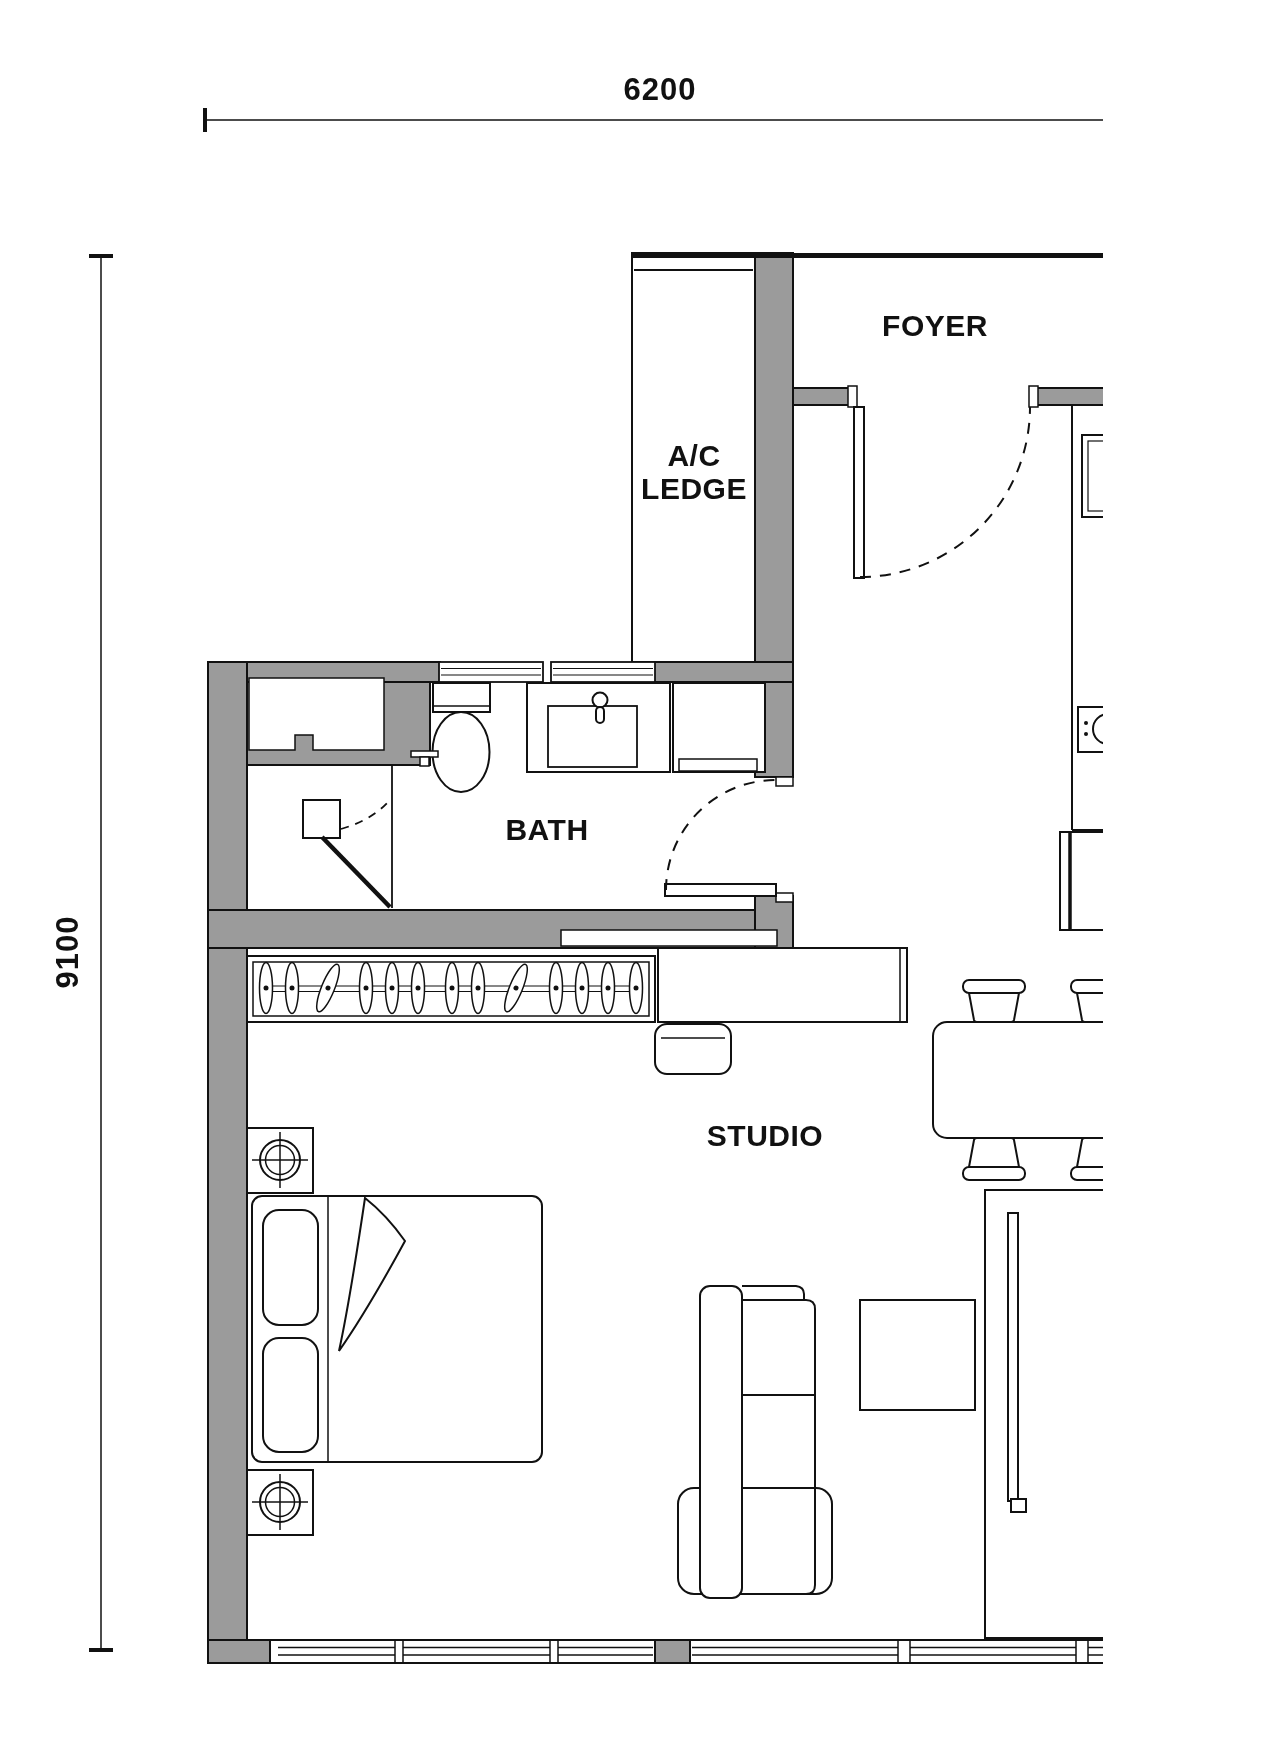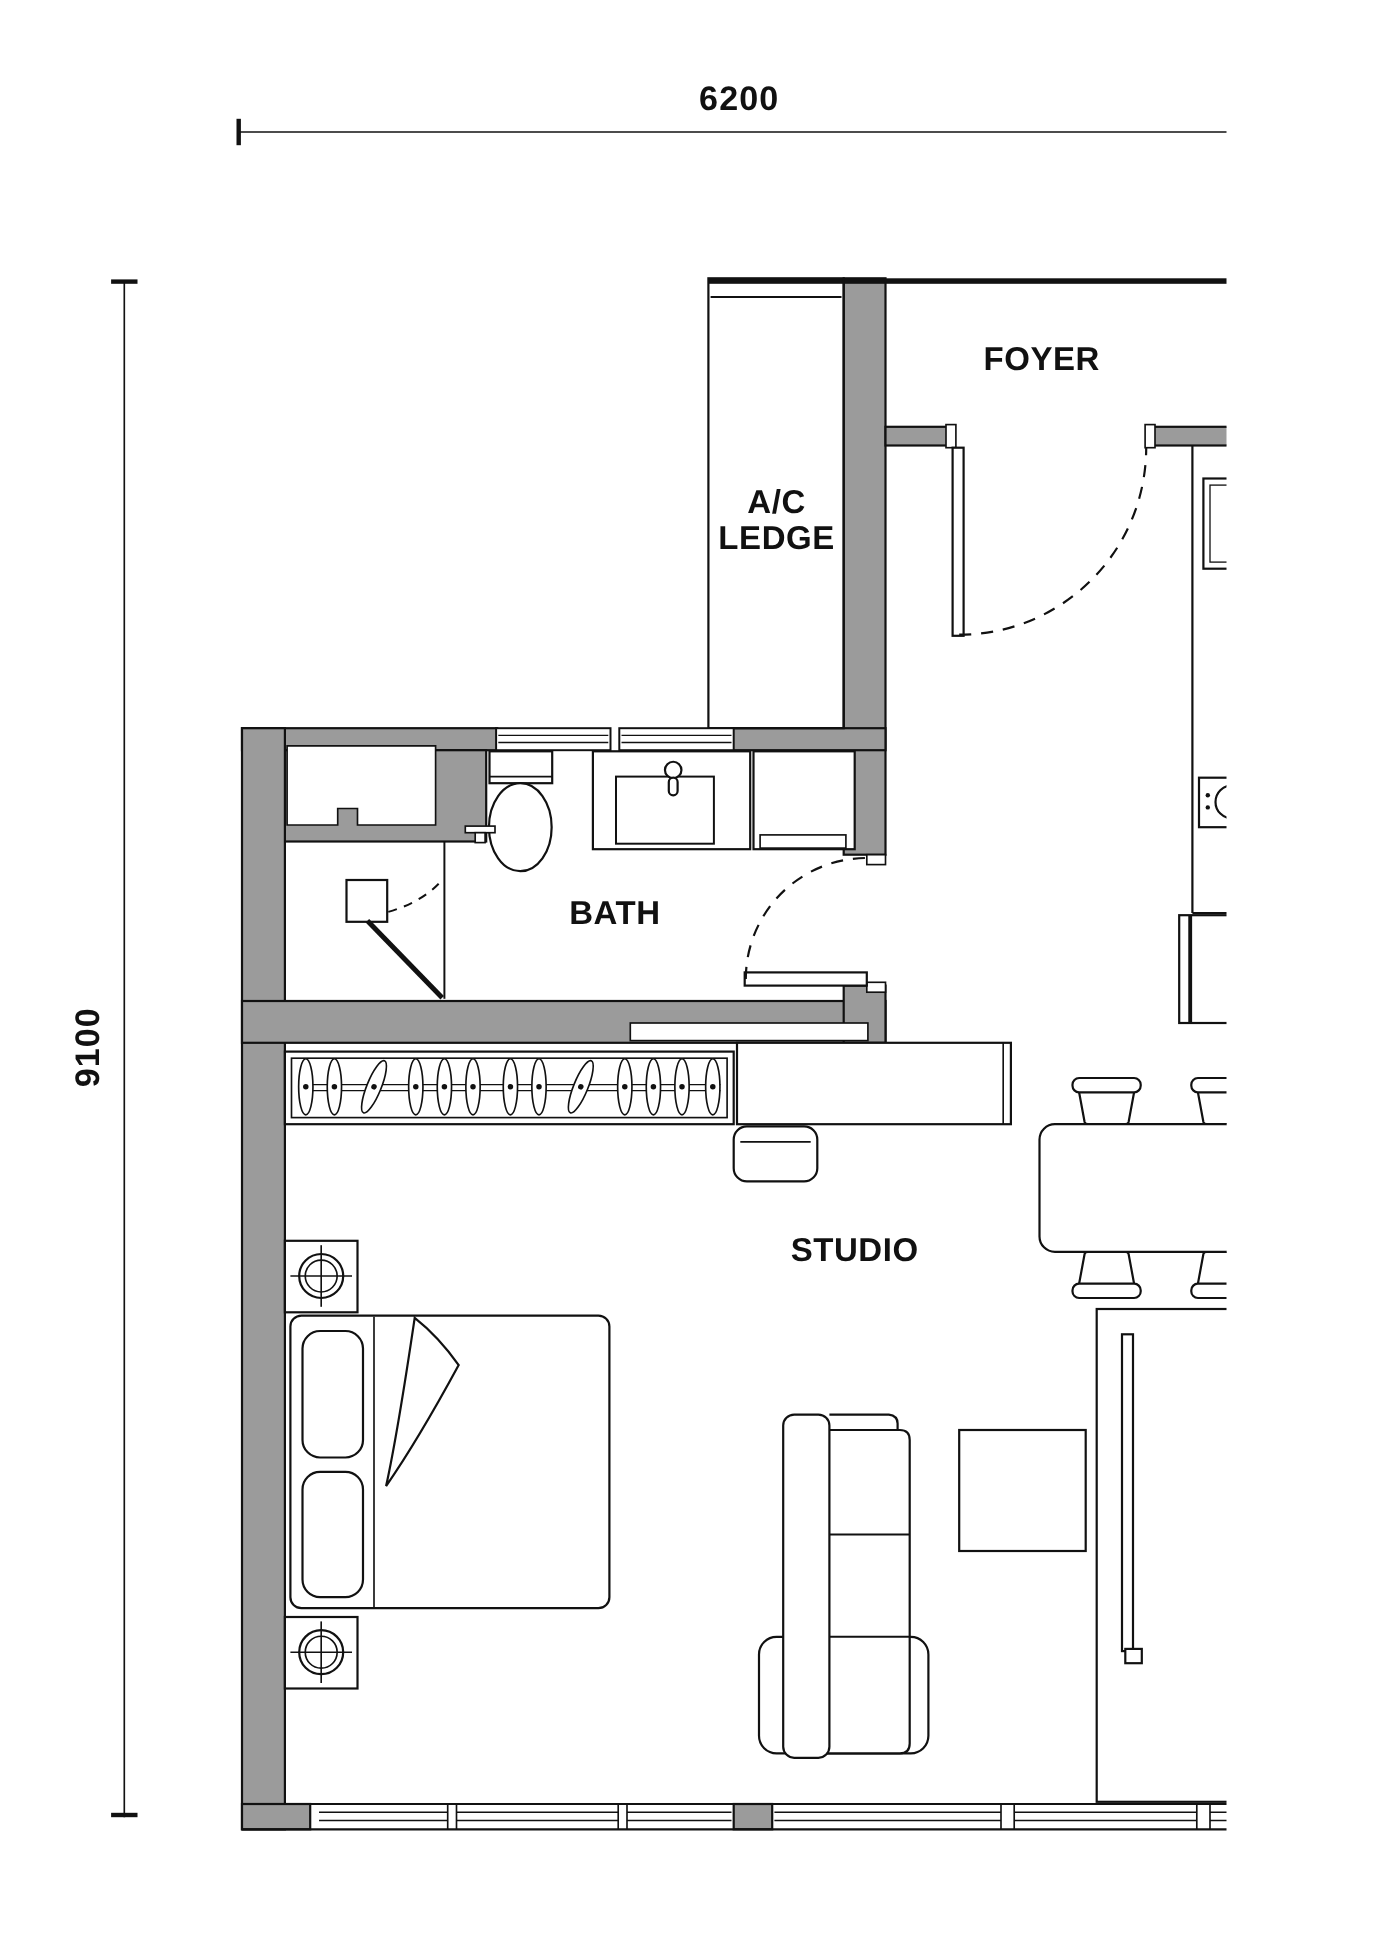--- a/index.html
+++ b/index.html
@@ -1,16 +1,16 @@
 <!DOCTYPE html>
 <html><head>
 <meta charset="utf-8">
 <style>
   html,body{margin:0;padding:0;background:#ffffff;}
-  .canvas{position:relative;width:1103px;height:1757px;background:#ffffff;overflow:hidden;margin-left:12px;}
+  .canvas{position:relative;width:1103px;height:1757px;background:#ffffff;overflow:hidden;}
   svg{position:absolute;left:0;top:0;}
   .s2{stroke:#111111;stroke-width:2;}
   .s18{stroke:#111111;stroke-width:1.8;}
   .s15{stroke:#111111;stroke-width:1.5;}
   .s12{stroke:#111111;stroke-width:1.2;}
   .s35{stroke:#111111;stroke-width:3.5;}
   .s45{stroke:#111111;stroke-width:4.5;}
   .white{fill:#ffffff;}
   .nofill{fill:none;}
   .blk{fill:#111111;stroke:none;}

